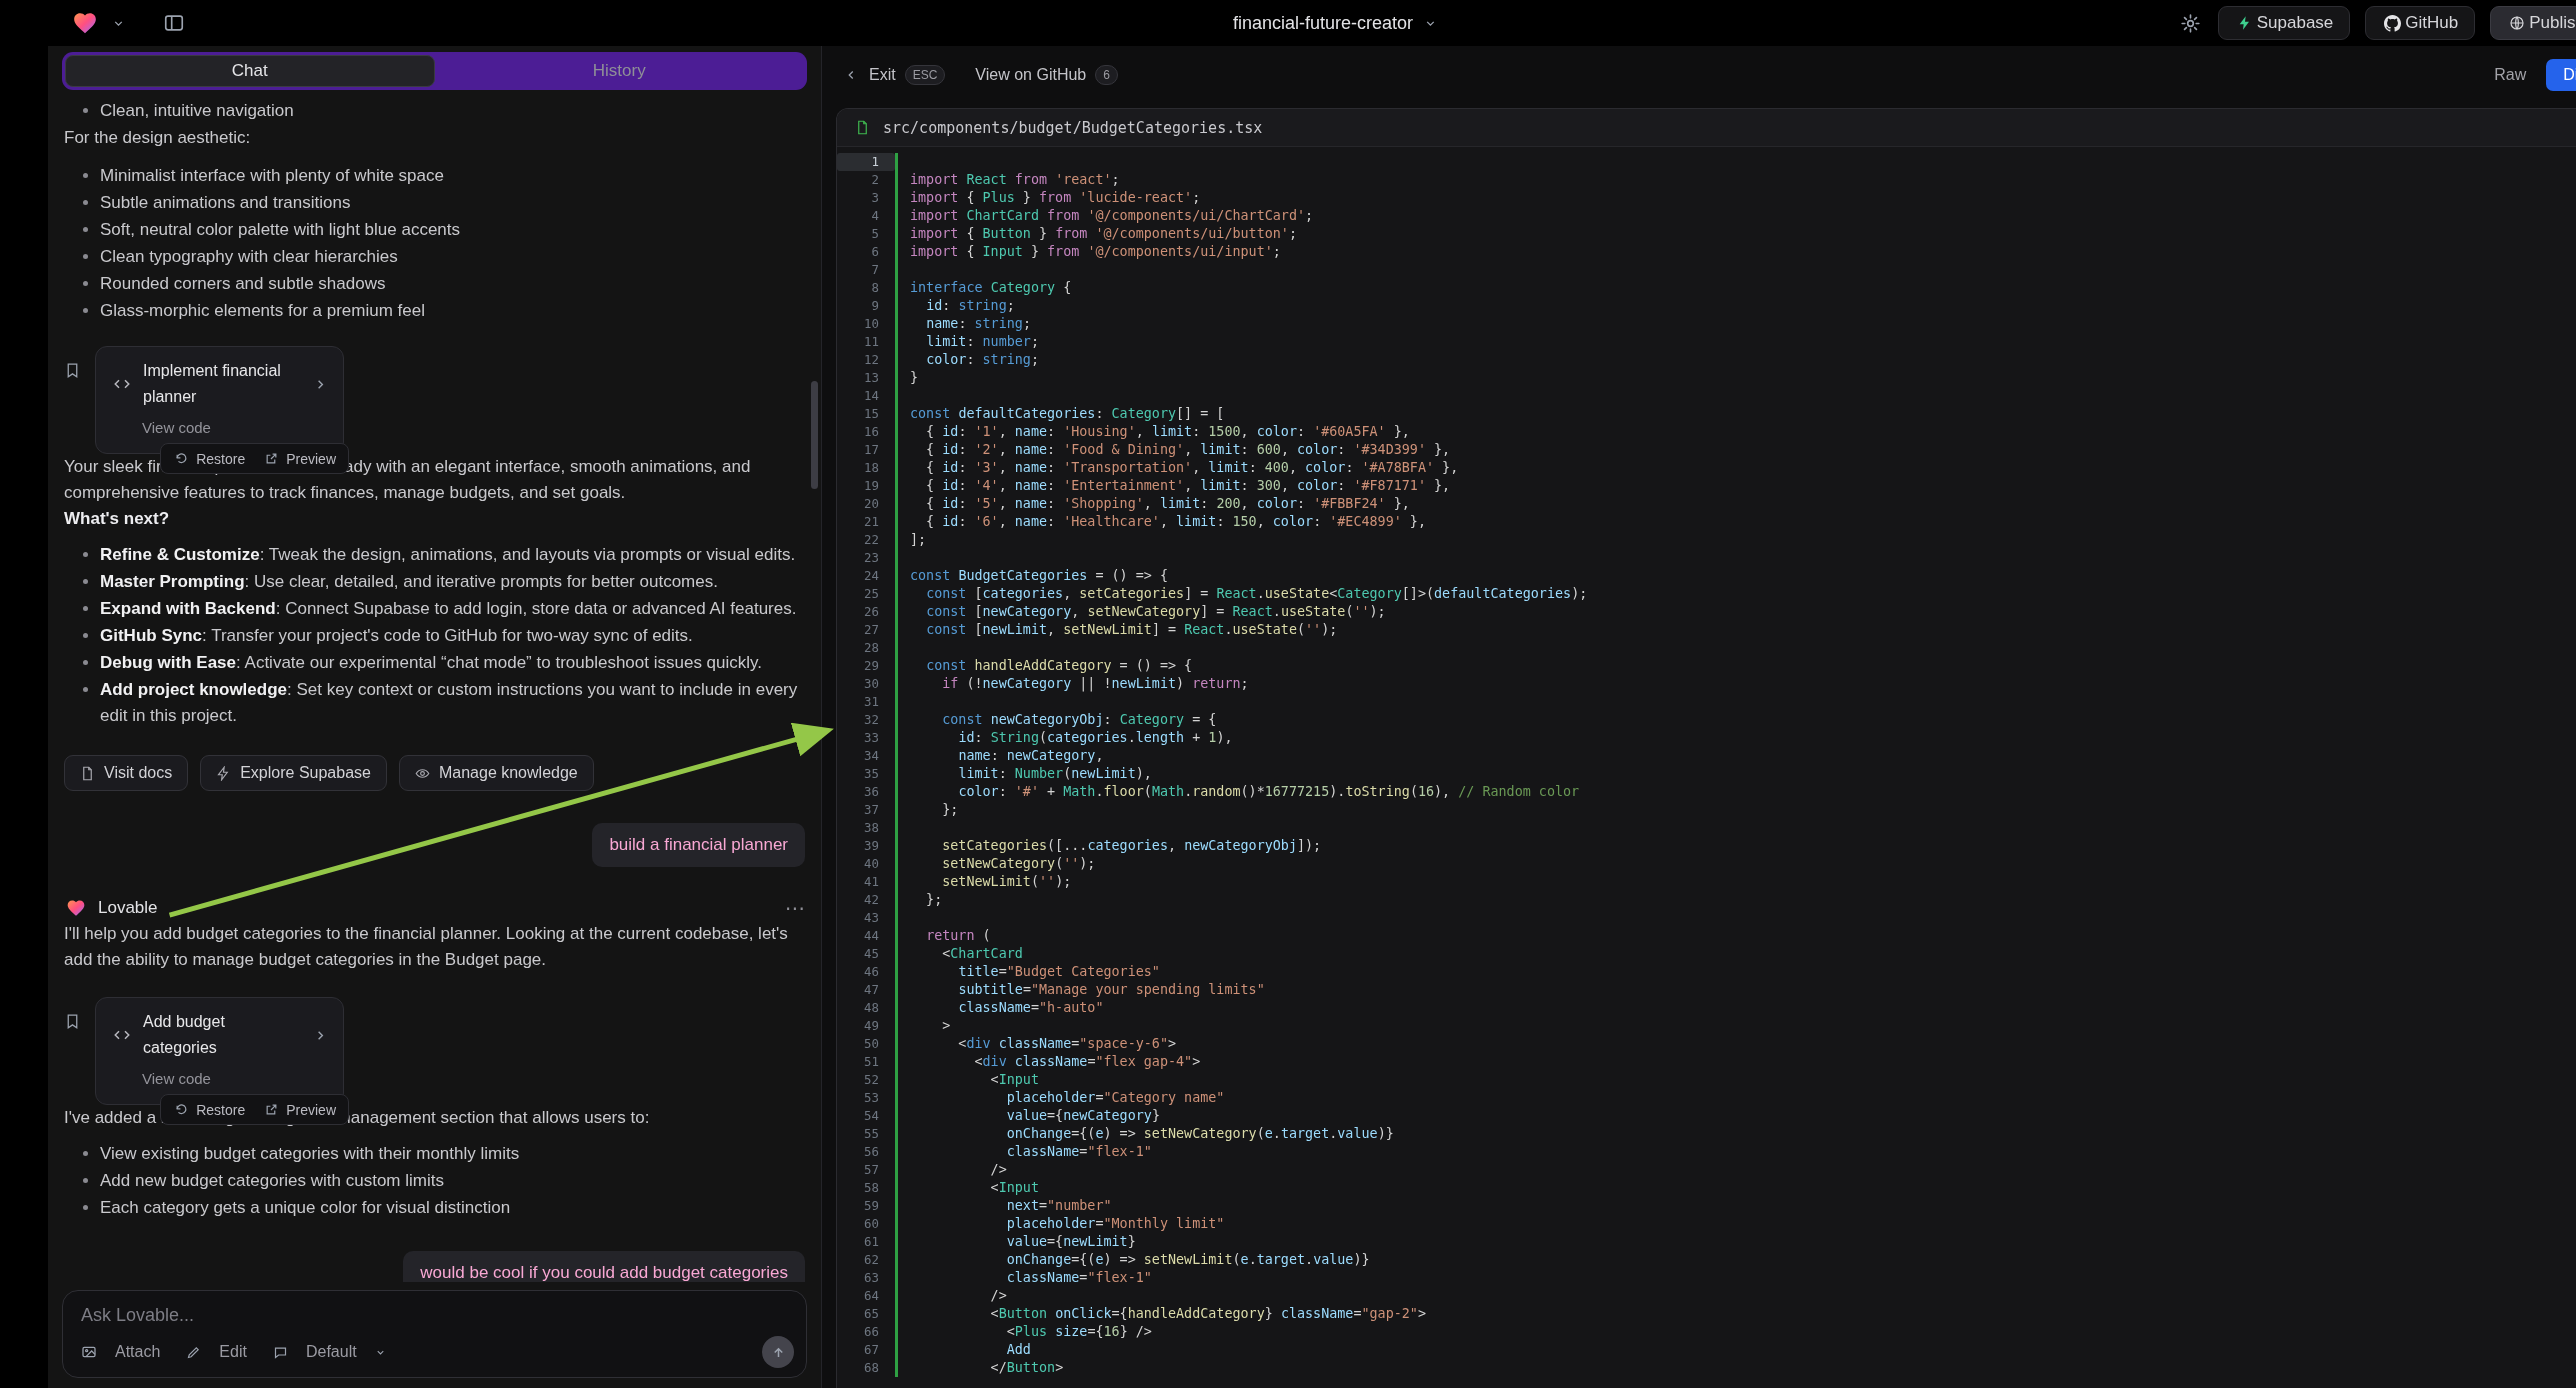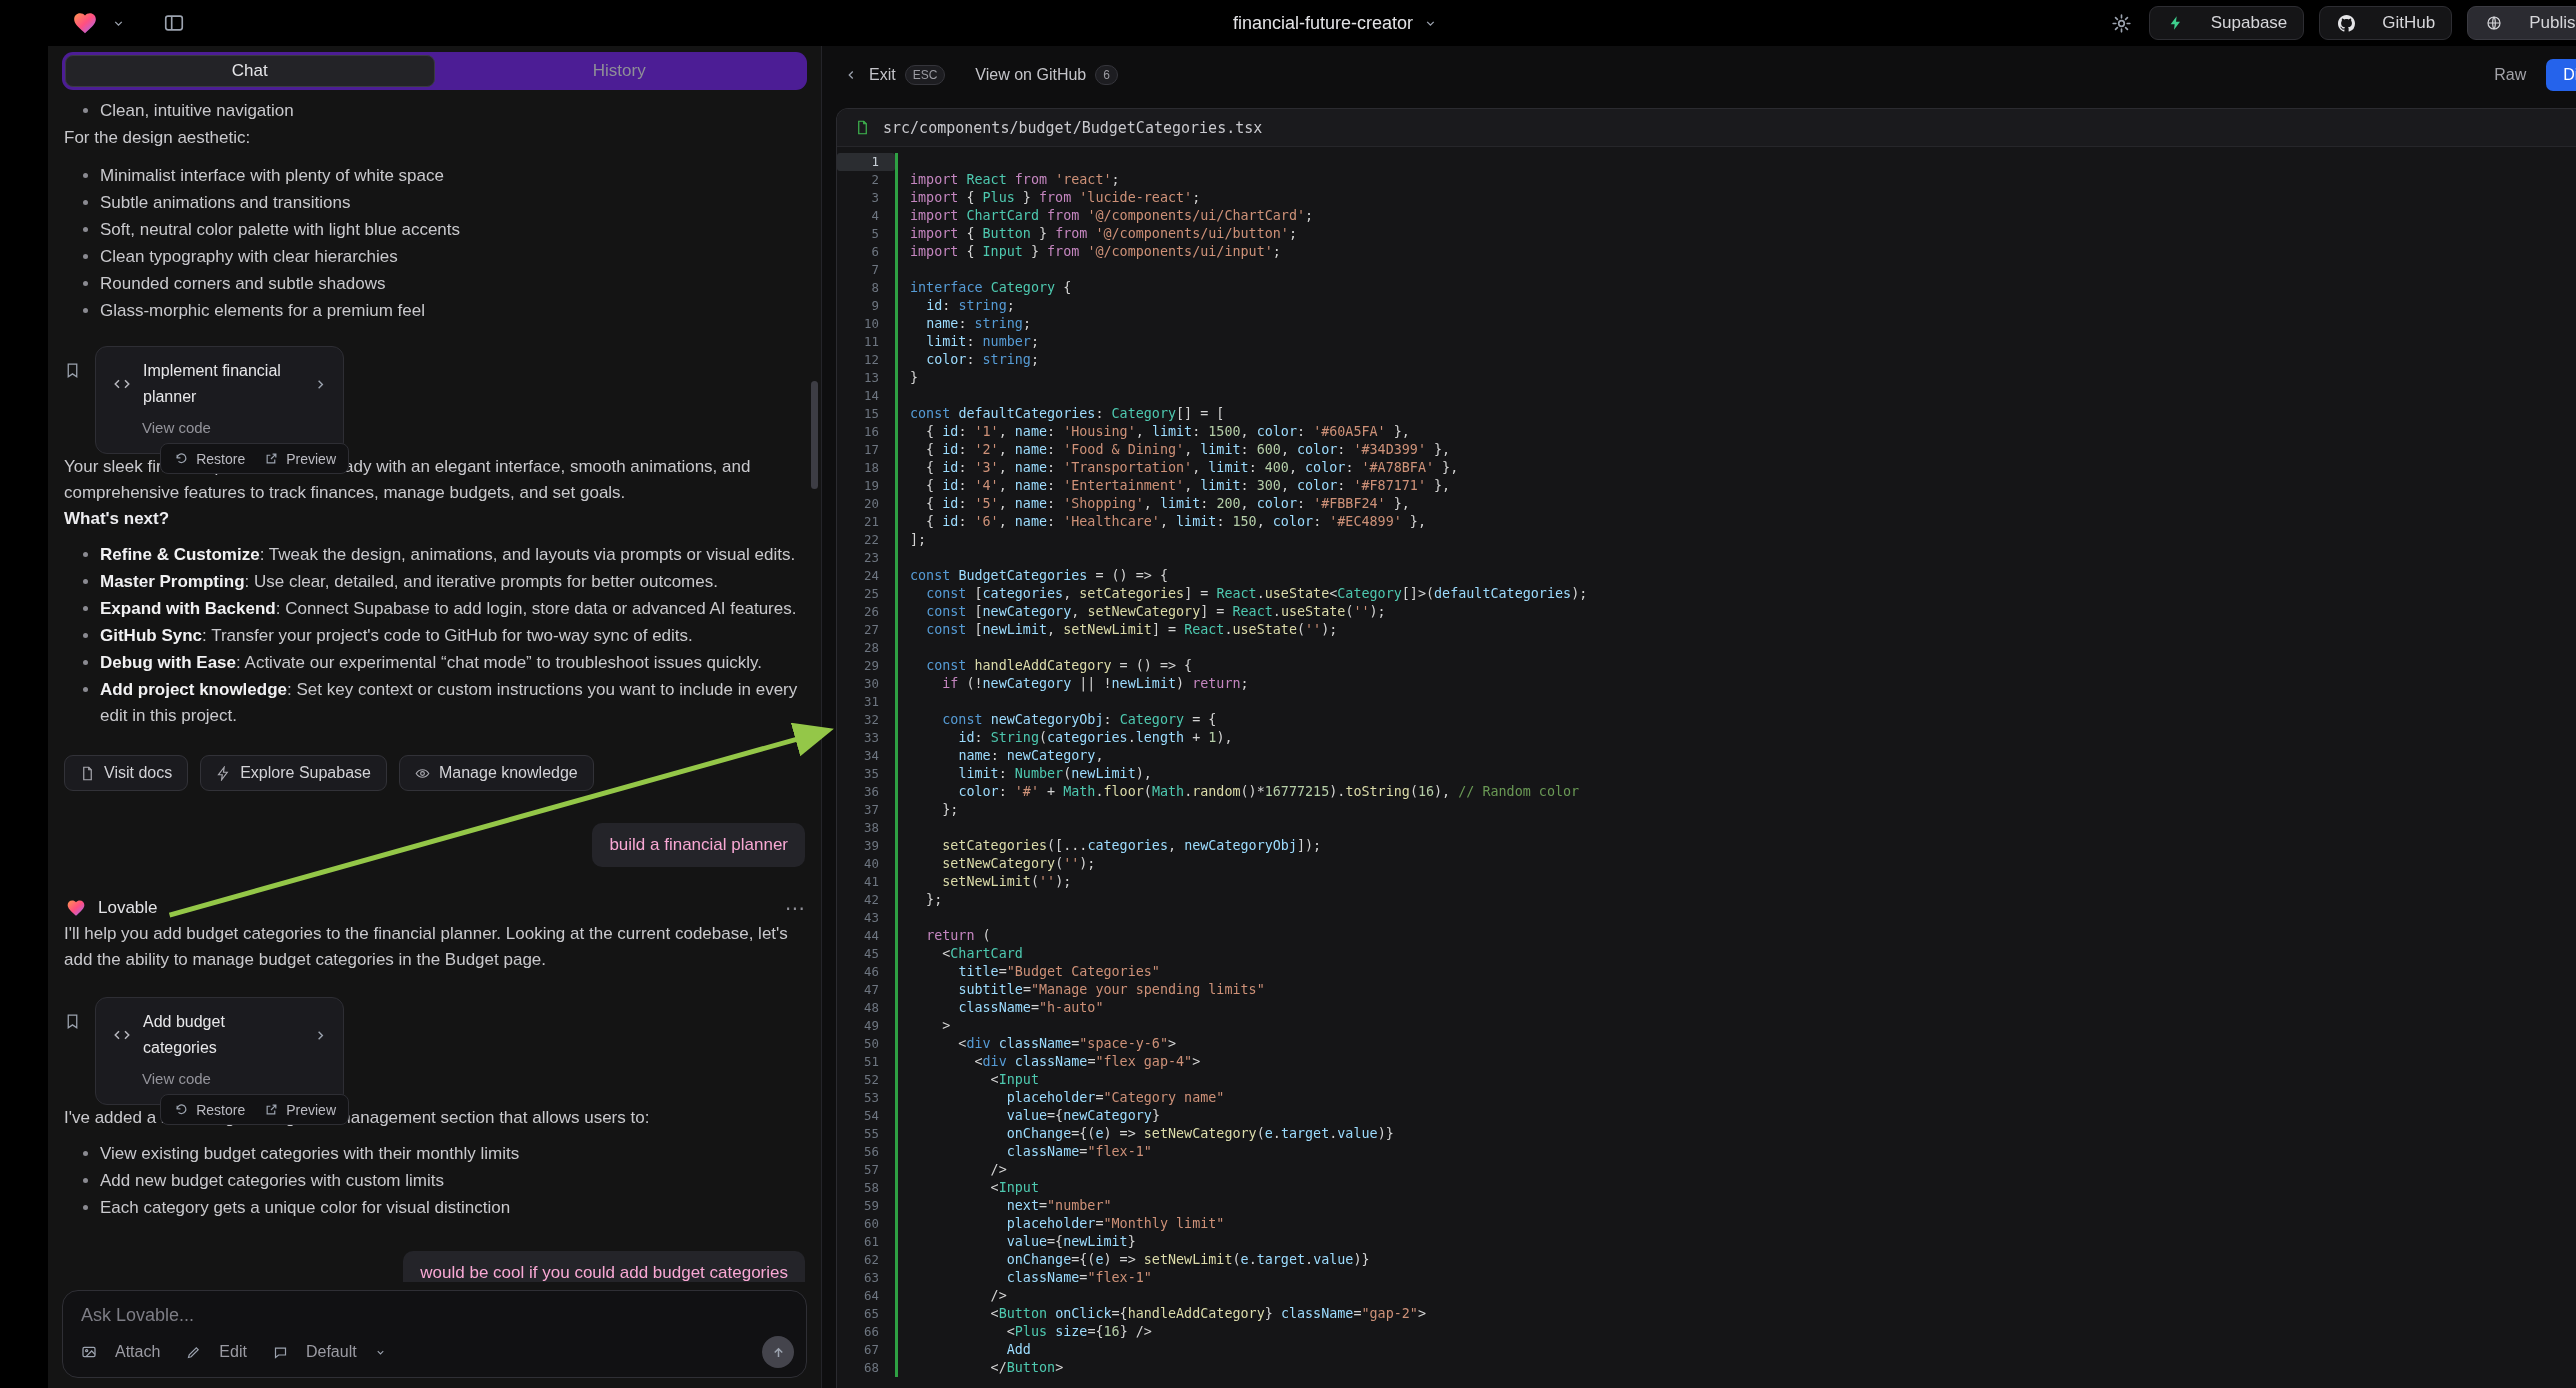--- a/index.html
+++ b/index.html
@@ -10,21 +10,21 @@
   
   .topbar { height:46px; flex:0 0 46px; background:#000; display:flex; align-items:center;
             padding:0 22px; position:relative; z-index:2; }
   .tb-left { display:flex; align-items:center; gap:10px; }
   .icon-btn { background:none; border:none; color:#9ca3af; display:flex; align-items:center;
               justify-content:center; cursor:pointer; padding:2px; }
   .panel-icon { margin-left:24px; }
   .tb-center { position:absolute; left:50%; top:0; transform:translateX(-50%); height:100%;
                display:flex; align-items:center; gap:9px; color:#e3e3e6; font-size:18px; cursor:pointer; }
   .tb-right { margin-left:auto; display:flex; align-items:center; gap:15px; }
-  .tb-btn { height:34px; display:flex; align-items:center; gap:25px; padding:0 16px;
+  .tb-btn { height:34px; display:flex; align-items:center; gap:2px; padding:0 16px;
             background:#151517; border:1px solid #2d2d32; border-radius:9px;
             color:#d6d6da; font-size:17px; cursor:pointer; }
   .tb-btn.publish { background:#2b2b31; border-color:#3b3b42; }
 
   
   .main { flex:1; display:flex; min-height:0; background:#141414; }
 
   
   .chat { width:773px; flex:0 0 773px; display:flex; flex-direction:column; position:relative;
           background:#141414; }

